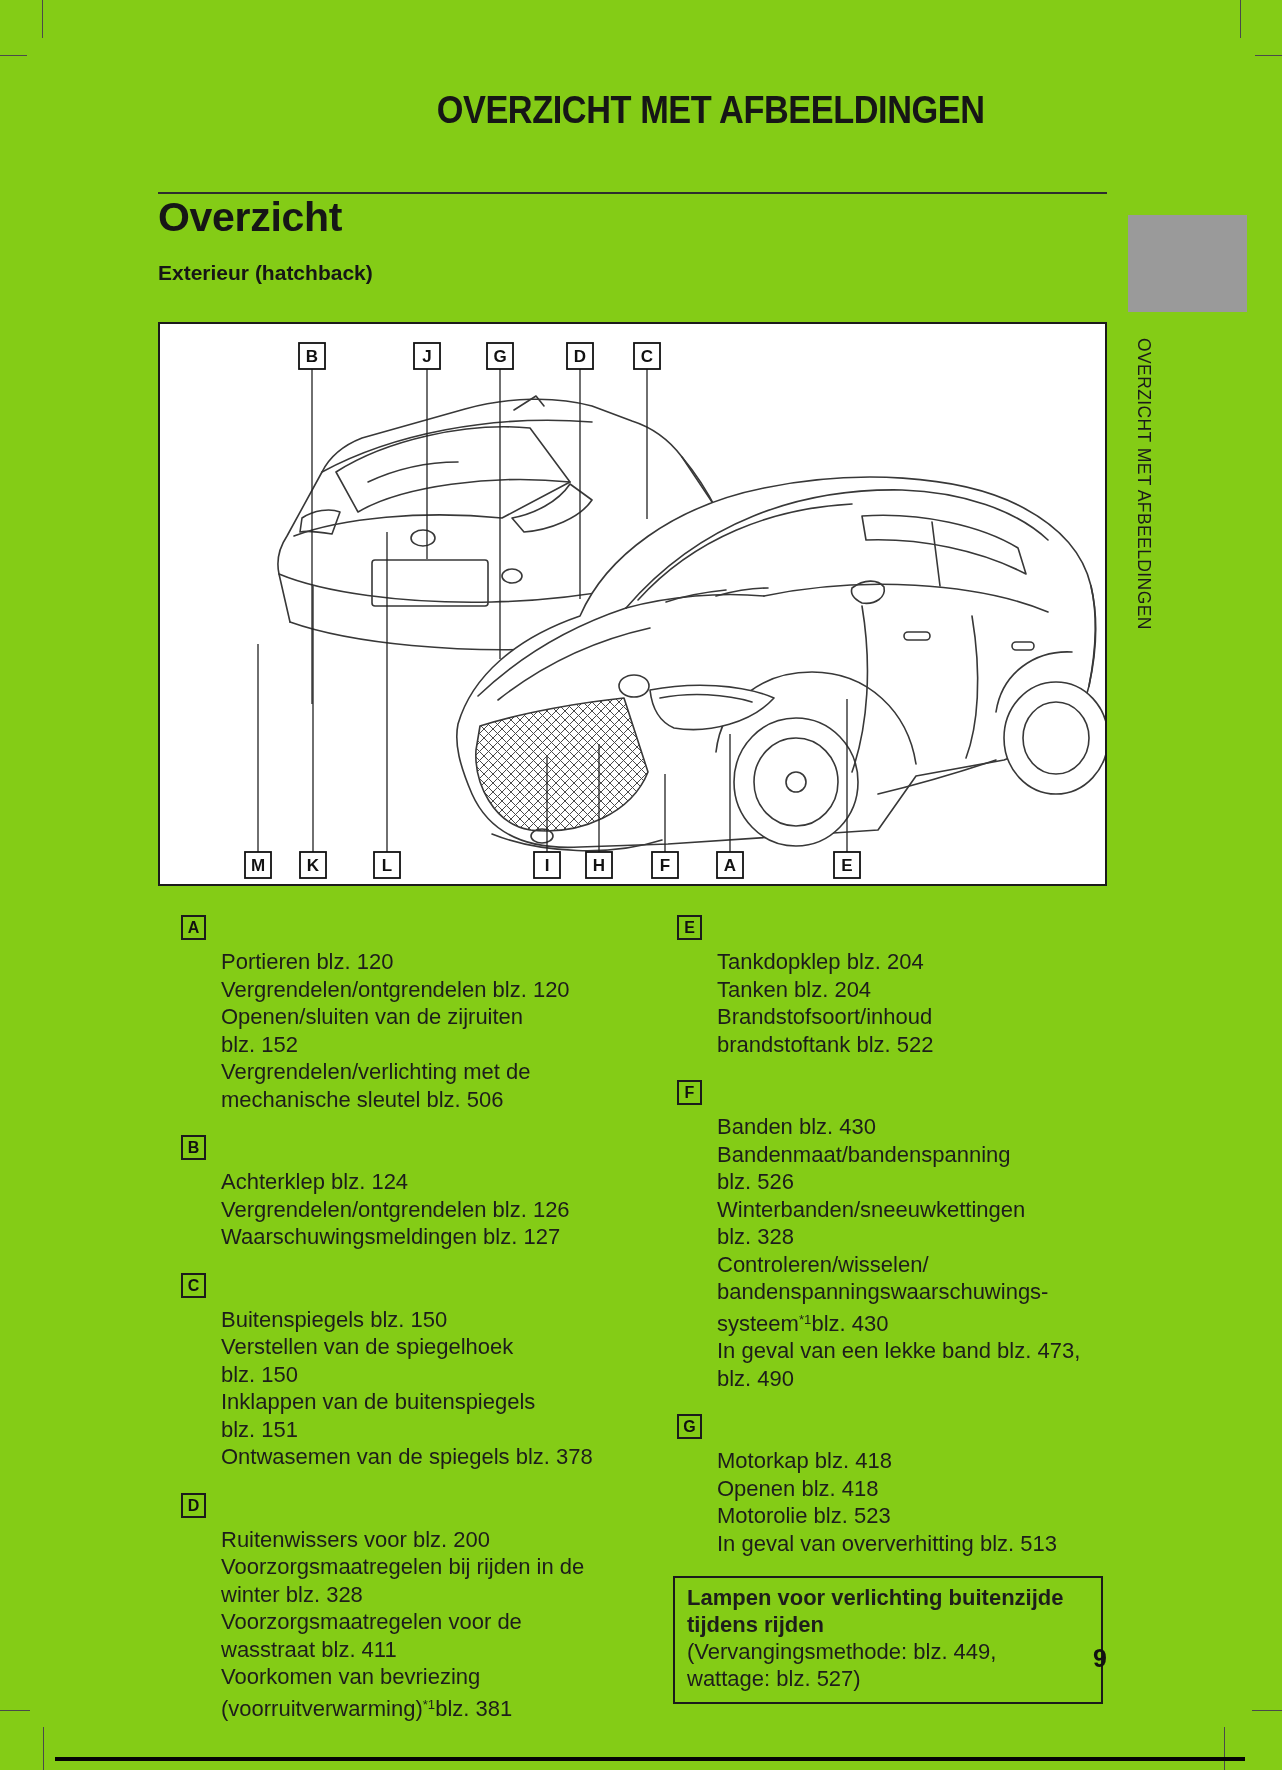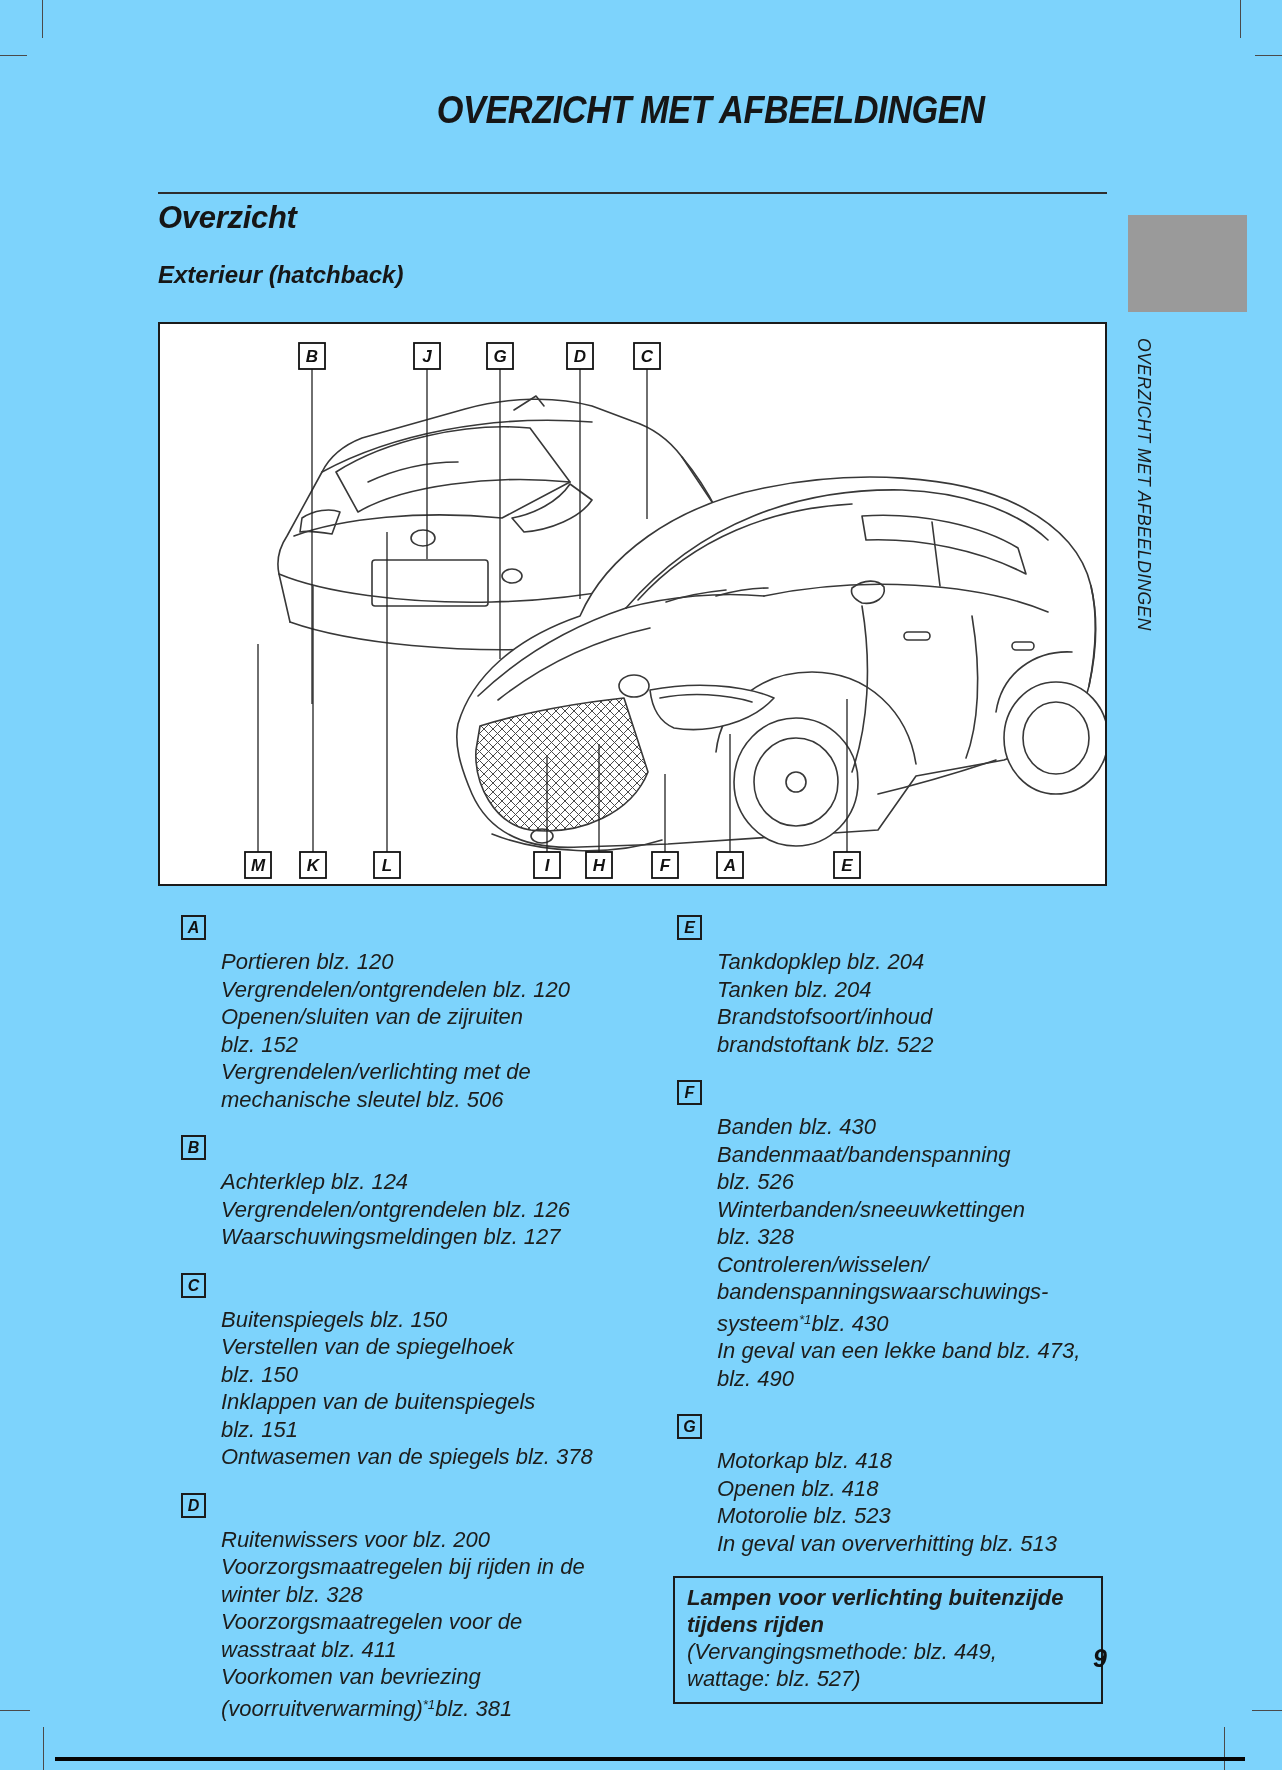--- a/index.html
+++ b/index.html
@@ -1,33 +1,33 @@
 <!DOCTYPE html>
 <html><head>
 <meta charset="utf-8">
 <style>
   html,body { margin:0; padding:0; background:#ffffff; }
   body {
     width:1282px; height:1770px; position:relative; overflow:hidden;
     font-family:"Liberation Sans", sans-serif; color:#1d1d1b;
   }
-  .page { position:absolute; inset:0; background:#7dd3fc;font-style:italic; }
+  .page { position:absolute; inset:0; background:#84cc16; }
 
   
   .cm { position:absolute; background:#4a4a4a; }
 
   
   .kicker {
     position:absolute; top:88px; right:297px; white-space:nowrap;
     font-size:39px; font-weight:bold; letter-spacing:-0.5px; color:#161616;
     transform:scaleX(0.88); transform-origin:100% 50%;
   }
   .header-rule { position:absolute; left:158px; top:192px; width:949px; height:2px; background:#2e2e2e; }
-  .section-title { position:absolute; left:158px; top:200px; font-size:31px; font-weight:bold; color:#161616; letter-spacing:-0.3px; }
-  .subsection-title { position:absolute; left:158px; top:261px; font-size:24px; font-weight:bold; color:#161616; }
+  .section-title { position:absolute; left:158px; top:194px; font-size:41px; font-weight:bold; color:#161616; letter-spacing:-0.3px; }
+  .subsection-title { position:absolute; left:158px; top:261px; font-size:21px; font-weight:bold; color:#161616; }
 
   
   .gray-tab { position:absolute; left:1128px; top:215px; width:119px; height:97px; }
   .sidebar-label {
     position:absolute; left:1133px; top:338px;
     writing-mode:vertical-rl; text-orientation:mixed;
     font-size:17.5px; letter-spacing:0.4px; color:#1a1a1a; white-space:nowrap;
   }
 
   

